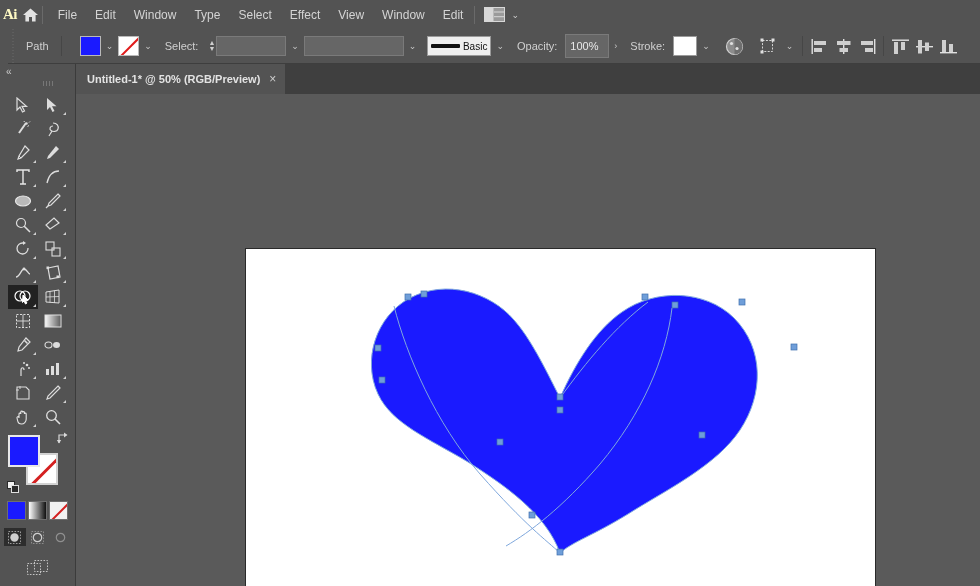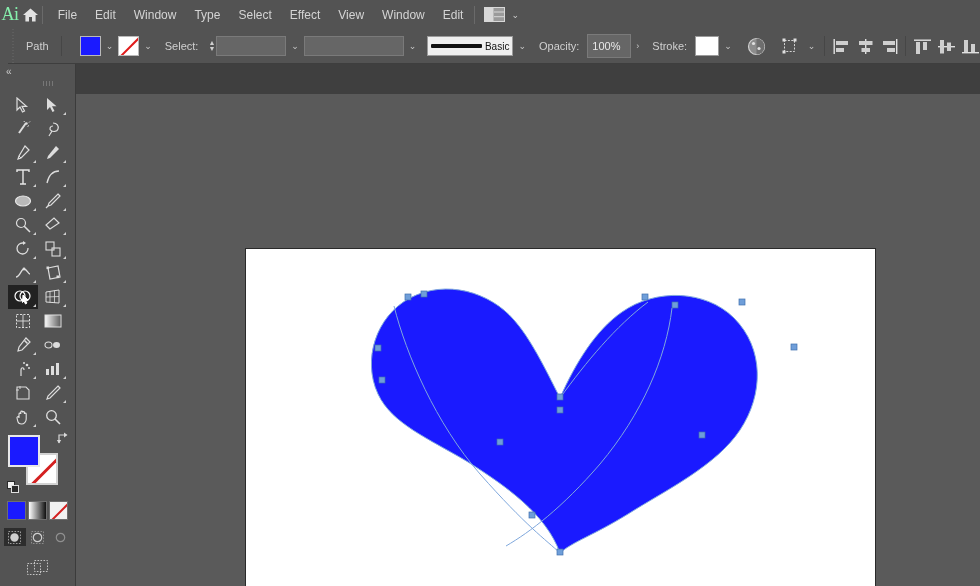--- a/index.html
+++ b/index.html
@@ -14,21 +14,21 @@
 
   
   .menubar {
     position: absolute; left: 0; top: 0; width: 980px; height: 29px;
     background: #535353;
     display: flex; align-items: center;
   }
   .ai-logo {
     width: 34px; height: 29px;
     display: flex; align-items: center; justify-content: center;
-    color: #86efac; font-weight: normal; font-size: 18px;
+    color: #fef9c3; font-weight: bold; font-size: 15px;
     font-family: "Liberation Serif", serif;
     letter-spacing: -0.5px;
   }
   .home-btn {
     width: 34px; height: 29px;
     display: flex; align-items: center; justify-content: center;
   }
   .menu-sep {
     width: 1px; height: 18px; background: #6a6a6a; margin: 0 6px 0 2px;
   }
@@ -95,21 +95,21 @@
   .stepper span { font-size: 7px; color: #cfcfcf; line-height: 6px; }
 
   .field {
     height: 20px; background: #666666; border: 1px solid #7a7a7a;
     color: #e8e8e8; font-size: 11px; display: flex; align-items: center;
     padding: 0 4px;
   }
   .field-wide { width: 70px; }
   .field-xwide { width: 100px; }
   .brush-field {
-    width: 86px; height: 20px; background: #efefef; border: 1px solid #9a9a9a;
+    width: 64px; height: 20px; background: #efefef; border: 1px solid #9a9a9a;
     display: flex; align-items: center; padding: 0 3px; gap: 3px;
   }
   .brush-stroke-line {
     flex: 1; height: 4px; background: #111; border-radius: 1px;
   }
   .brush-name { font-size: 10px; color: #111; }
   .opacity-field {
     width: 44px; height: 24px; background: #666666; border: 1px solid #7a7a7a;
     color: #e9e9e9; font-size: 11px; display: flex; align-items: center;
     padding-left: 4px;
@@ -389,20 +389,24 @@
       <svg width="17" height="15" viewBox="0 0 17 15">
         <rect x="0" y="13" width="17" height="1.4" fill="#e0e0e0"></rect>
         <rect x="2" y="1" width="4" height="12" fill="#cfcfcf"></rect>
         <rect x="9" y="5" width="4" height="8" fill="#cfcfcf"></rect>
       </svg>
     </div>
   </div>
 
   <div class="tabbar">
     <div class="tabbar-pad"></div>
+    <div class="doc-tab">
+      <span class="doc-tab-title">Untitled-1* @ 50% (RGB/Preview)</span>
+      <span class="tab-close">×</span>
+    </div>
   </div>
 
   <div class="canvas-area">
     <div class="artboard"></div>
     <svg class="artwork-svg" viewBox="0 0 904 492">
 
       <path d="M484,459 C470,420 430,392 392,368 C352,344 316,330 302,300
                C286,266 300,222 334,204 C370,185 414,198 438,226
                C454,244 468,272 484,304
                C500,268 520,236 546,218 C580,194 630,196 658,224

